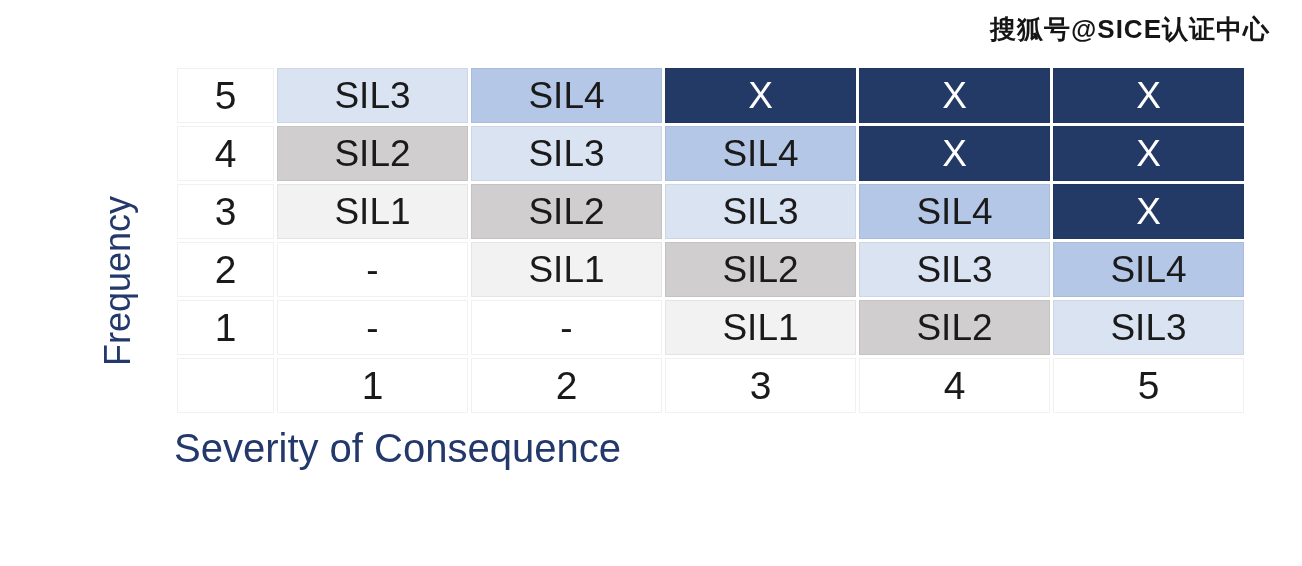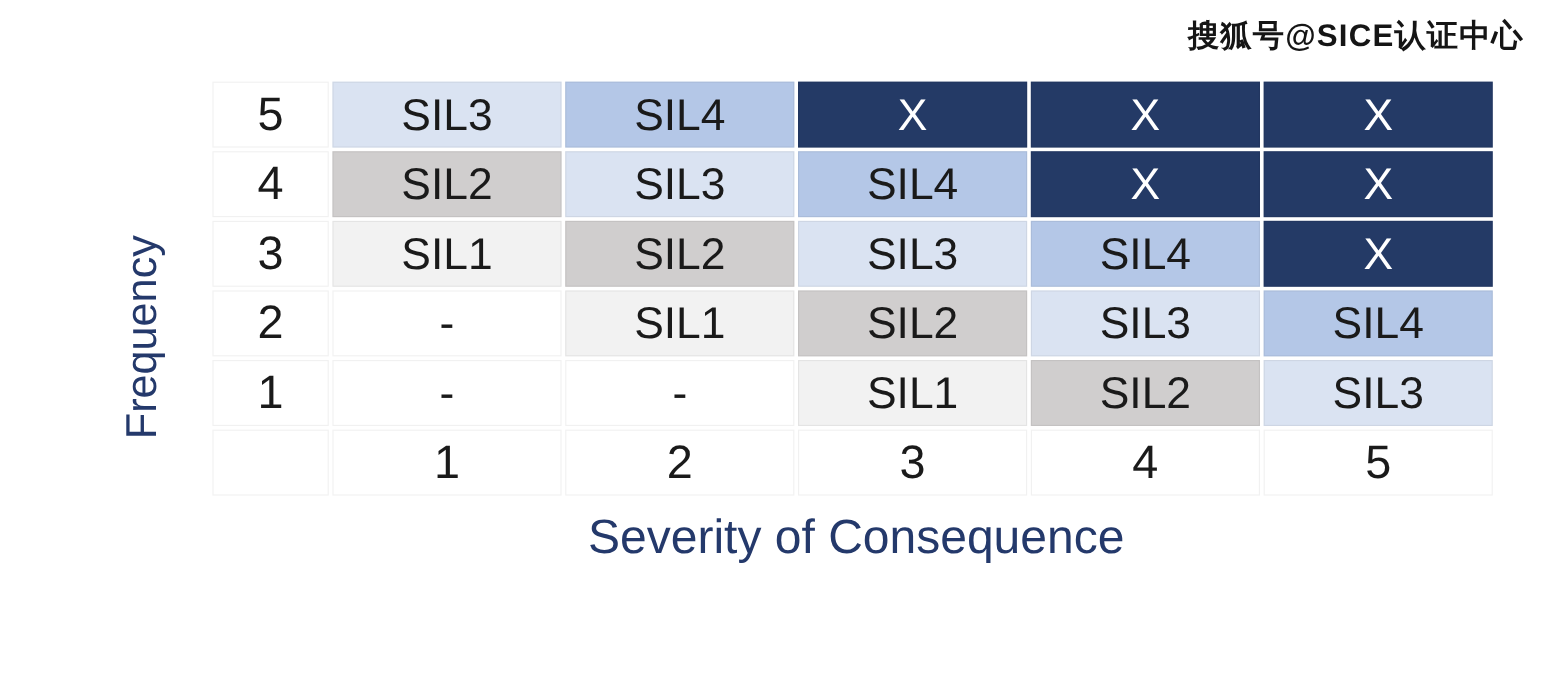--- a/index.html
+++ b/index.html
@@ -72,21 +72,20 @@
     transform: translate(-50%, -50%) rotate(-90deg);
     font-size: 36px;
     color: #24396b;
     white-space: nowrap;
   }
   .x-axis-label {
     position: absolute;
     left: 174px;
     width: 1079px;
     top: 426px;
-    text-align: center;
     font-size: 40px;
     color: #24396b;
     white-space: nowrap;
   }
 </style>
 </head>
 <body>
 
 <div class="stage">
 

